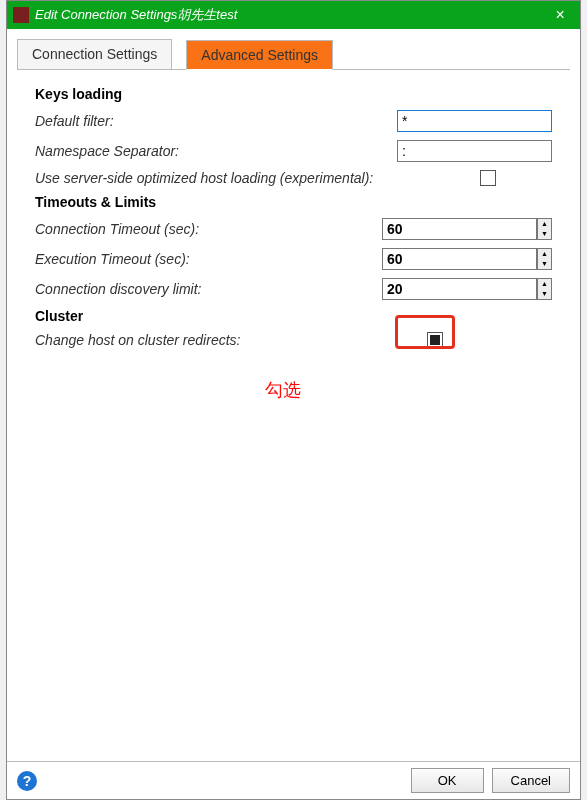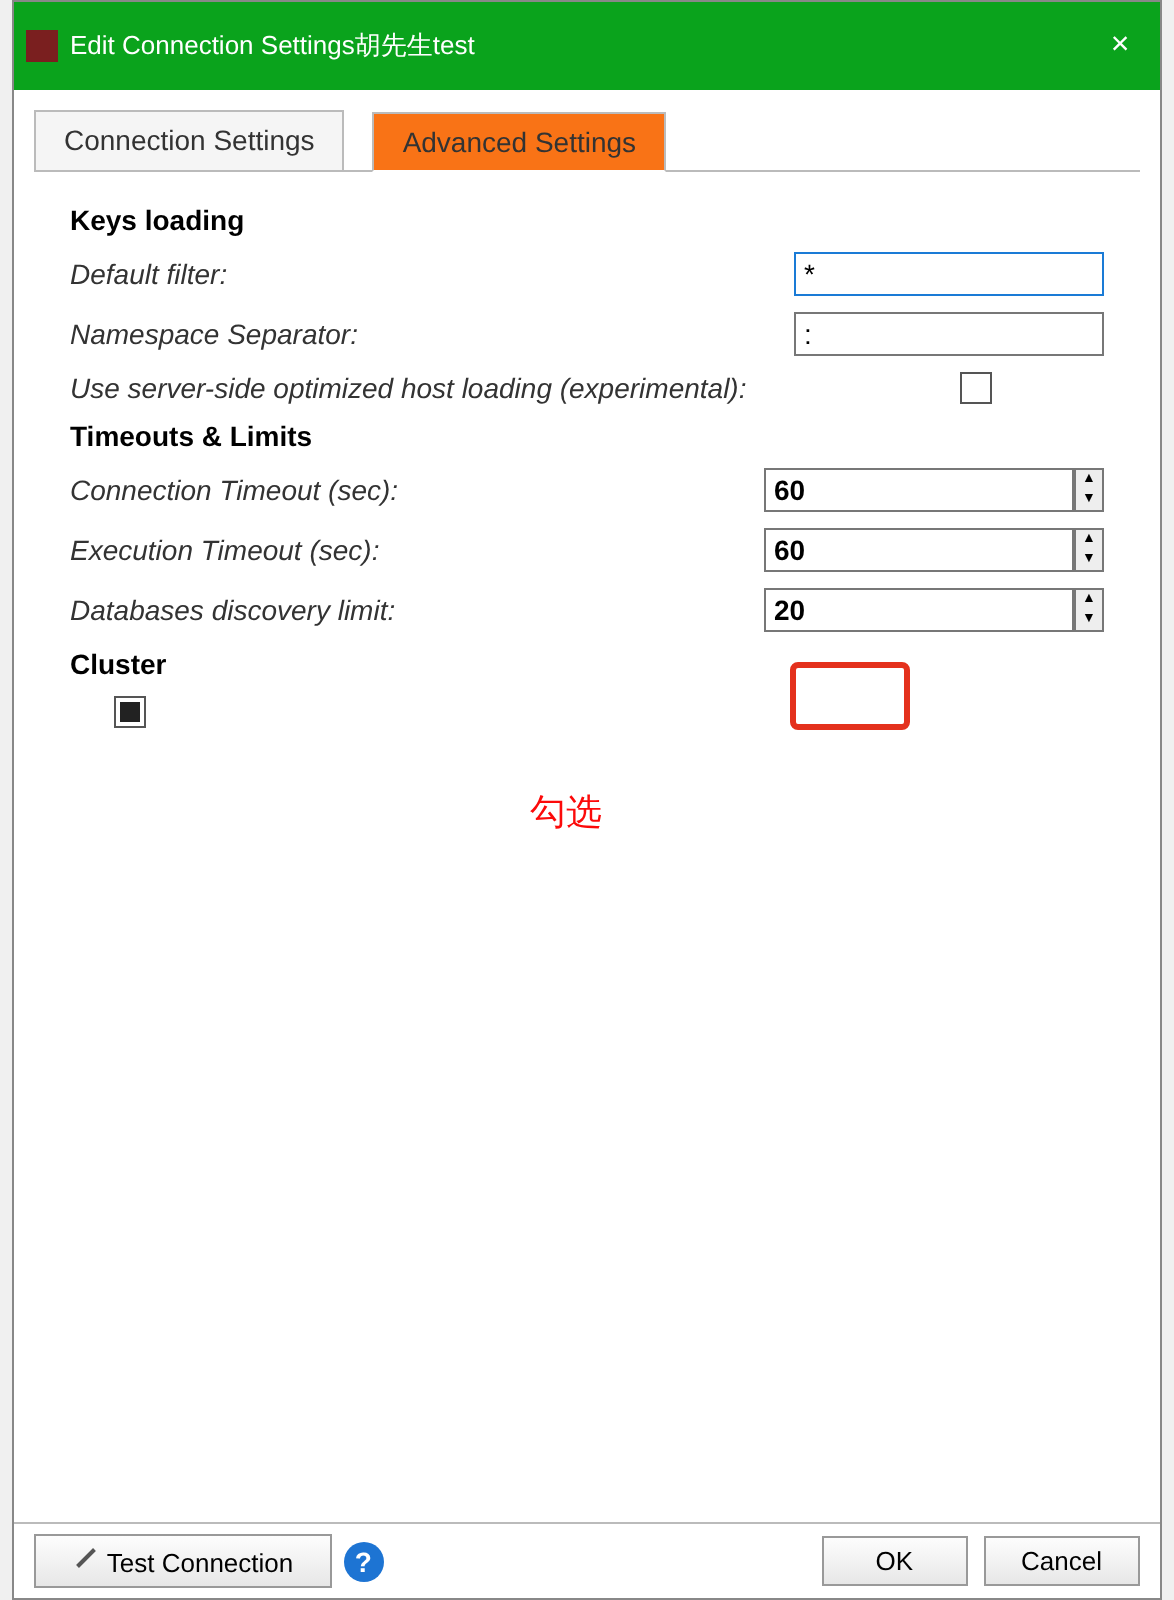--- a/index.html
+++ b/index.html
@@ -12,27 +12,28 @@
   overflow: hidden;
 }
 .dialog {
   position: absolute;
   left: 6px; top: 0;
   width: 575px; height: 800px;
   background: #fff;
   border: 1px solid #888;
 }
 .titlebar {
-  height: 44px;
+  height: 28px;
   background: #0aa31c;
   color: #fff;
   display: flex;
   align-items: center;
   padding-left: 6px;
   font-size: 13px;
+  font-style: italic;
 }
 .titlebar .app-icon {
   width: 16px; height: 16px;
   background: #7a1f1f;
   margin-right: 6px;
   display: inline-block;
 }
 .titlebar .title { flex: 1; }
 .titlebar .close {
   width: 40px; height: 30px;
@@ -230,48 +231,45 @@
         <div class="label">Execution Timeout (sec):</div>
         <div class="spinner">
           <input type="text" value="60" style="">
           <div class="arrows">
               <span>▲</span>
               <span>▼</span>
             </div>
         </div>
       </div>
       <div class="row">
-        <div class="label">Databases discovery limit:</div>
+        <div class="label">Connection discovery limit:</div>
         <div class="spinner">
           <input type="text" value="20" style="">
           <div class="arrows">
               <span>▲</span>
               <span>▼</span>
             </div>
         </div>
       </div>
 
       <div class="section-title">Cluster</div>
       <div class="row">
+        <div class="label">Change host on cluster redirects:</div>
         <div style="width:60px; display:flex; justify-content:center;">
           <span class="checkbox checked"></span>
         </div>
       </div>
 
       <div class="highlight-box" style="left:378px; top:245px; width:60px; height:34px;"></div>
       <div class="annotation" style="left:248px; top:308px;">勾选</div>
     </div>
   </div>
 
   <div class="footer">
     <div class="left">
-      <button class="btn">
-        <span class="wand"></span>
-        <span>Test Connection</span>
-      </button>
       <span class="help-circle">?</span>
     </div>
     <div class="right">
       <button class="btn" style="padding:4px 26px">OK</button>
       <button class="btn">Cancel</button>
     </div>
   </div>
 </div>
 
 </body></html>

